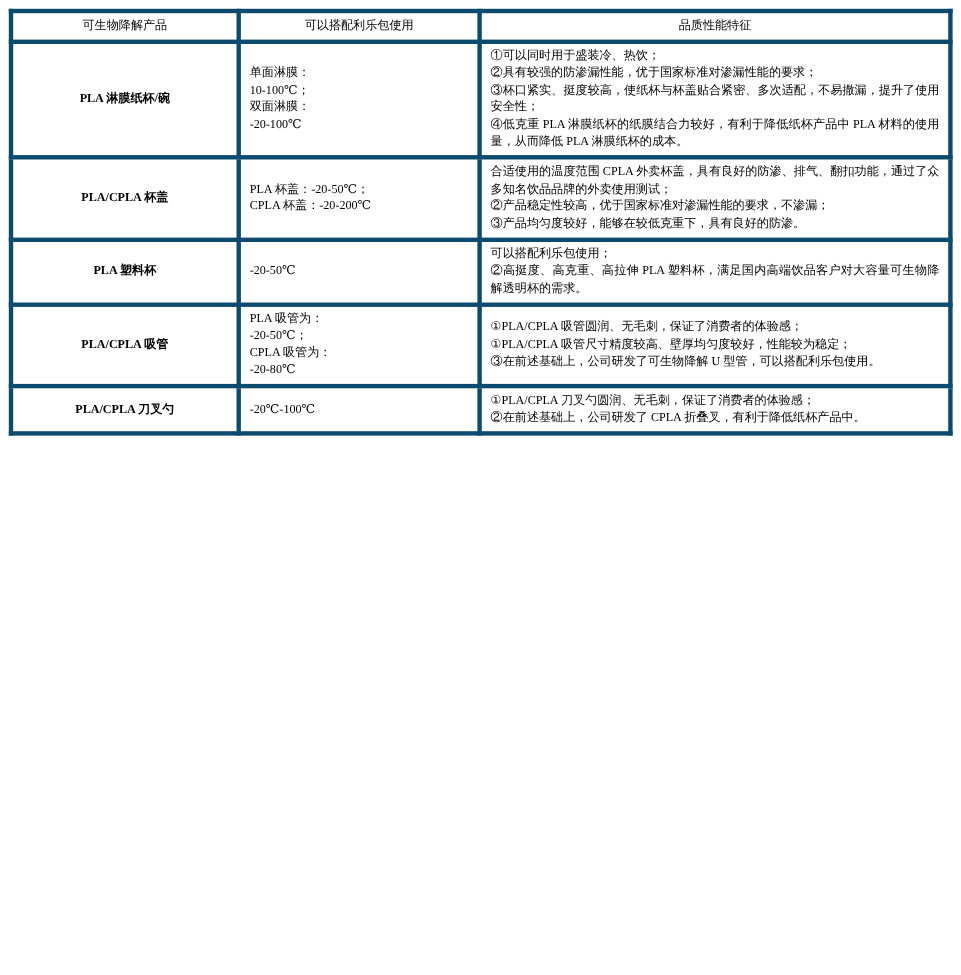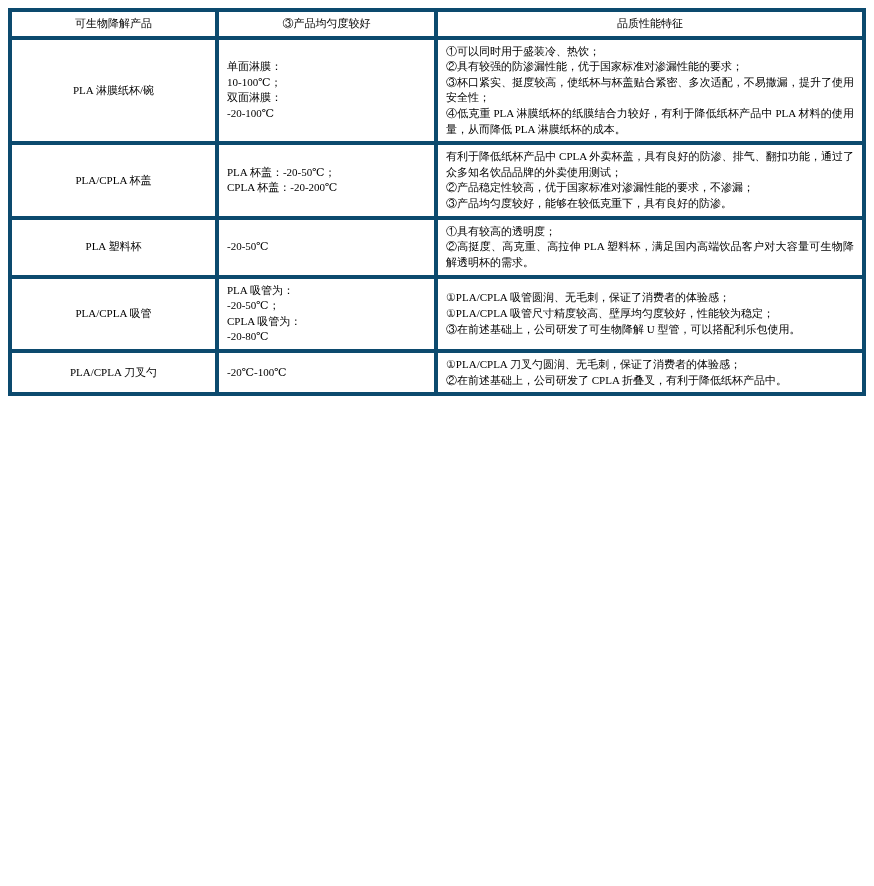--- a/index.html
+++ b/index.html
@@ -41,20 +41,21 @@
     font-size: 16.5px;
     padding: 7px 6px;
   }
   .col-product { width: 207px; }
   .col-temp { width: 219px; }
   .col-quality { width: auto; }
 
   td.product-cell {
     text-align: center;
     font-size: 16px;
+    font-weight: bold;
   }
   td.temp-cell {
     text-align: left;
     font-size: 15.5px;
     line-height: 1.55;
   }
   td.quality-cell {
     text-align: justify;
     text-justify: inter-ideograph;
     vertical-align: top;
@@ -78,21 +79,21 @@
 <div class="page">
   <table class="product-table">
     <colgroup>
       <col class="col-product">
       <col class="col-temp">
       <col class="col-quality">
     </colgroup>
     <thead>
       <tr>
         <th>可生物降解产品</th>
-        <th>③产品均匀度较好</th>
+        <th>可以搭配利乐包使用</th>
         <th>品质性能特征</th>
       </tr>
     </thead>
     <tbody>
         <tr>
           <td class="product-cell">PLA 淋膜纸杯/碗</td>
           <td class="temp-cell">
             <div class="temp-line">单面淋膜：</div>
             <div class="temp-line">10-100℃；</div>
             <div class="temp-line">双面淋膜：</div>
@@ -105,32 +106,32 @@
             <div class="qline">④低克重 PLA 淋膜纸杯的纸膜结合力较好，有利于降低纸杯产品中 PLA 材料的使用量，从而降低 PLA 淋膜纸杯的成本。</div>
           </td>
         </tr>
         <tr>
           <td class="product-cell">PLA/CPLA 杯盖</td>
           <td class="temp-cell">
             <div class="temp-line">PLA 杯盖：-20-50℃；</div>
             <div class="temp-line">CPLA 杯盖：-20-200℃</div>
           </td>
           <td class="quality-cell">
-            <div class="qline">有利于降低纸杯产品中 CPLA 外卖杯盖，具有良好的防渗、排气、翻扣功能，通过了众多知名饮品品牌的外卖使用测试；</div>
+            <div class="qline">合适使用的温度范围 CPLA 外卖杯盖，具有良好的防渗、排气、翻扣功能，通过了众多知名饮品品牌的外卖使用测试；</div>
             <div class="qline">②产品稳定性较高，优于国家标准对渗漏性能的要求，不渗漏；</div>
             <div class="qline">③产品均匀度较好，能够在较低克重下，具有良好的防渗。</div>
           </td>
         </tr>
         <tr>
           <td class="product-cell">PLA 塑料杯</td>
           <td class="temp-cell">
             <div class="temp-line">-20-50℃</div>
           </td>
           <td class="quality-cell">
-            <div class="qline">①具有较高的透明度；</div>
+            <div class="qline">可以搭配利乐包使用；</div>
             <div class="qline">②高挺度、高克重、高拉伸 PLA 塑料杯，满足国内高端饮品客户对大容量可生物降解透明杯的需求。</div>
           </td>
         </tr>
         <tr>
           <td class="product-cell">PLA/CPLA 吸管</td>
           <td class="temp-cell">
             <div class="temp-line">PLA 吸管为：</div>
             <div class="temp-line">-20-50℃；</div>
             <div class="temp-line">CPLA 吸管为：</div>
             <div class="temp-line">-20-80℃</div>

